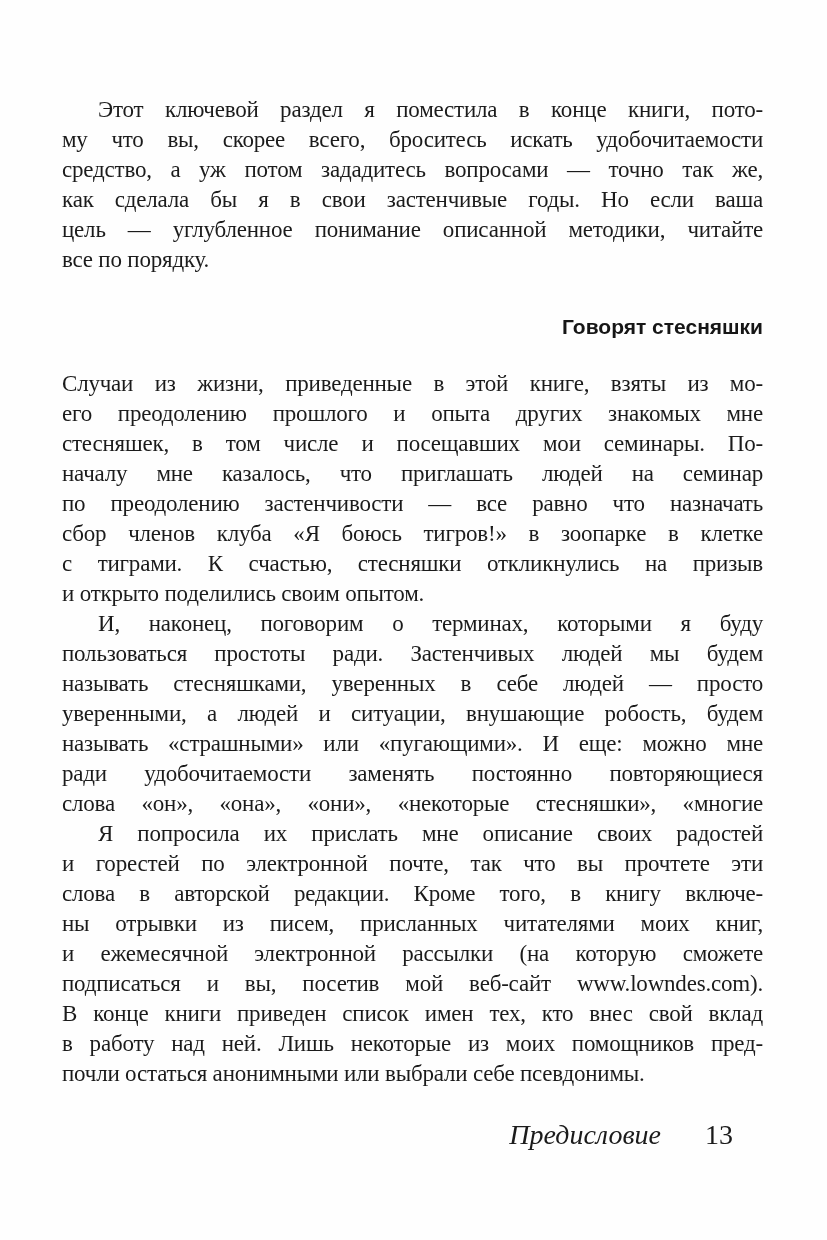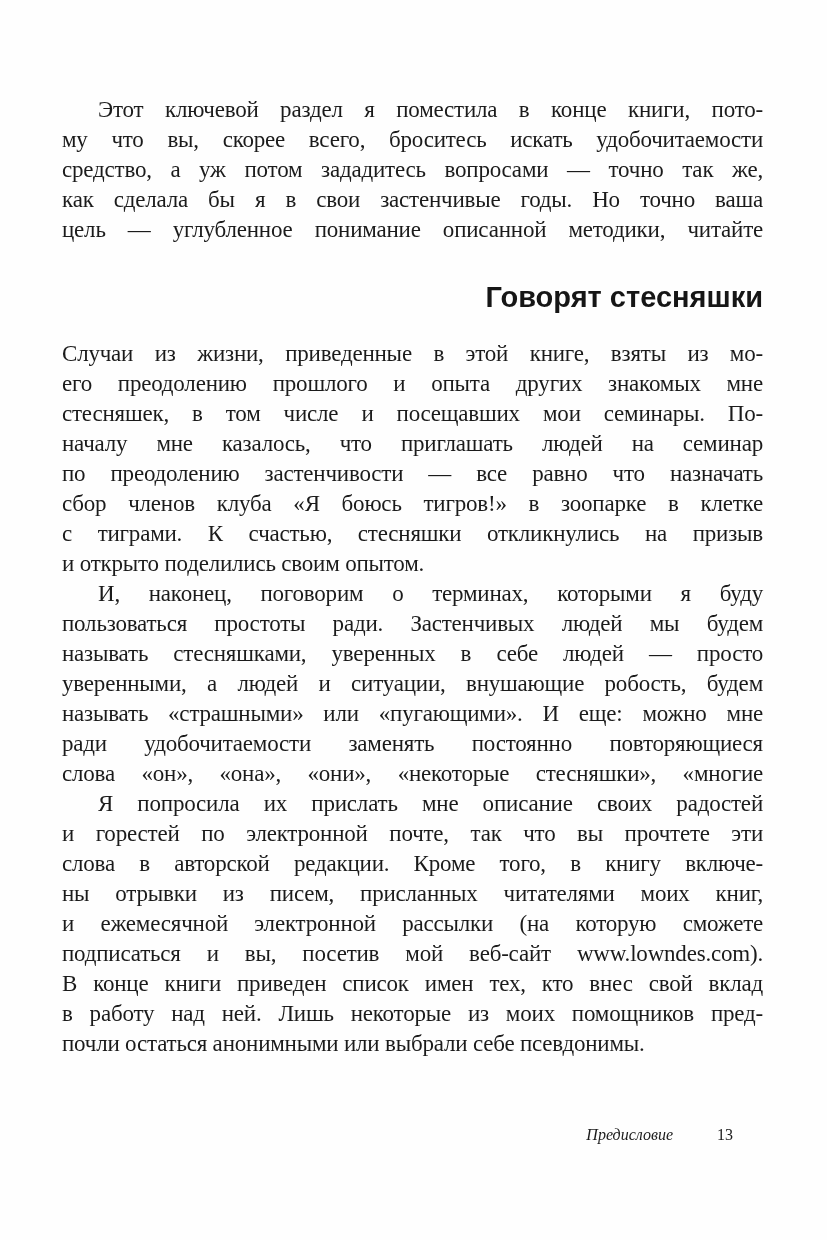--- a/index.html
+++ b/index.html
@@ -37,59 +37,60 @@
   }
   .para .line.last {
     text-align-last: left;
   }
   .para .line.indent {
     text-indent: 36px;
   }
   .heading {
     font-family: "Liberation Sans", sans-serif;
     font-weight: bold;
-    font-size: 29px;
+    font-size: 21px;
     line-height: 36px;
     text-align: right;
     margin: 34px 0 24px 0;
     color: #161616;
   }
   .footer {
     position: absolute;
     left: 62px;
     top: 1120px;
     width: 701px;
     display: flex;
     justify-content: flex-end;
     align-items: baseline;
     gap: 44px;
     padding-right: 30px;
     box-sizing: border-box;
-    font-size: 16px;
+    font-size: 28px;
     line-height: 30px;
   }
   .footer-title {
     font-style: italic;
   }
   .footer-num {
     font-style: normal;
   }
 </style>
 </head>
 <body>
 
 <div class="page">
   <main class="text-block">
     <div id="content">
         <div class="para">
           <div class="line indent">Этот ключевой раздел я поместила в конце книги, пото-</div>
           <div class="line">му что вы, скорее всего, броситесь искать удобочитаемости</div>
           <div class="line">средство, а уж потом зададитесь вопросами — точно так же,</div>
-          <div class="line">как сделала бы я в свои застенчивые годы. Но точно ваша</div>
+          <div class="line">как сделала бы я в свои застенчивые годы. Но если ваша</div>
           <div class="line">цель — углубленное понимание описанной методики, читайте</div>
+          <div class="line last">все по порядку.</div>
         </div>
         <h2 class="heading">Говорят стесняшки</h2>
         <div class="para">
           <div class="line">Случаи из жизни, приведенные в этой книге, взяты из мо-</div>
           <div class="line">его преодолению прошлого и опыта других знакомых мне</div>
           <div class="line">стесняшек, в том числе и посещавших мои семинары. По-</div>
           <div class="line">началу мне казалось, что приглашать людей на семинар</div>
           <div class="line">по преодолению застенчивости — все равно что назначать</div>
           <div class="line">сбор членов клуба «Я боюсь тигров!» в зоопарке в клетке</div>
           <div class="line">с тиграми. К счастью, стесняшки откликнулись на призыв</div>

